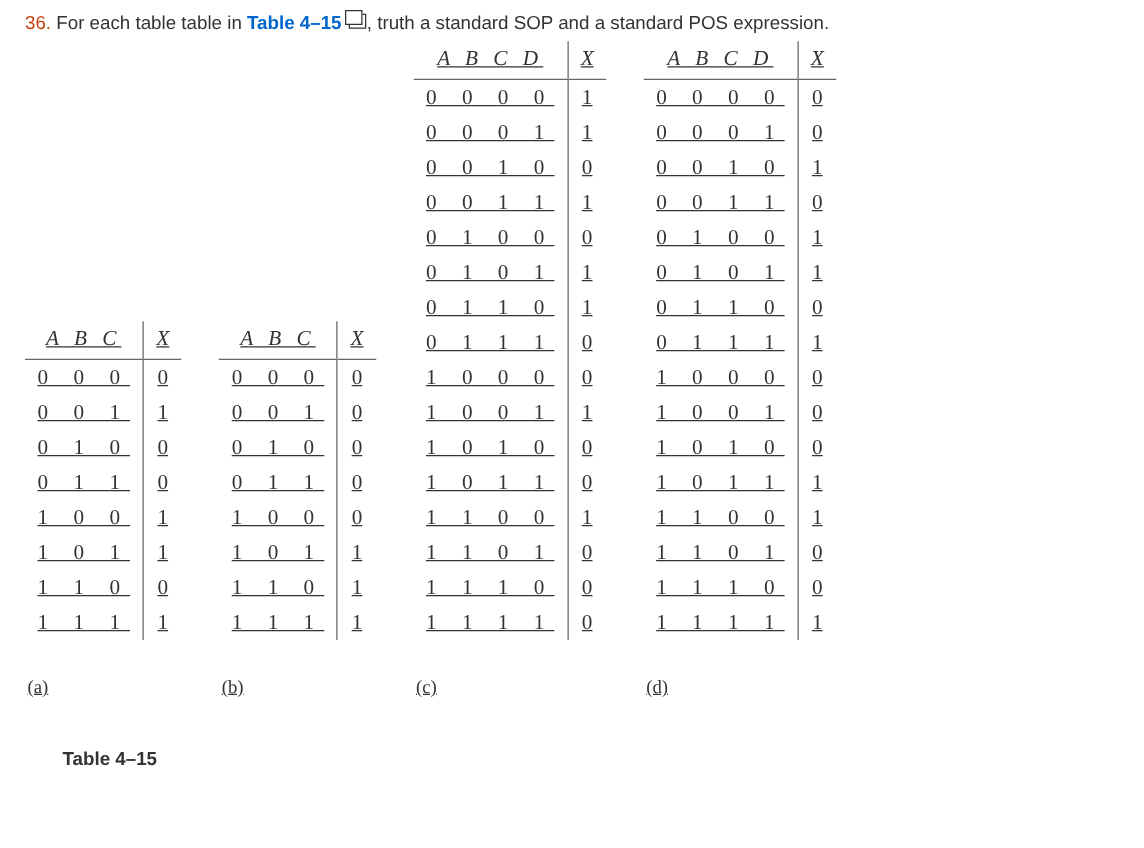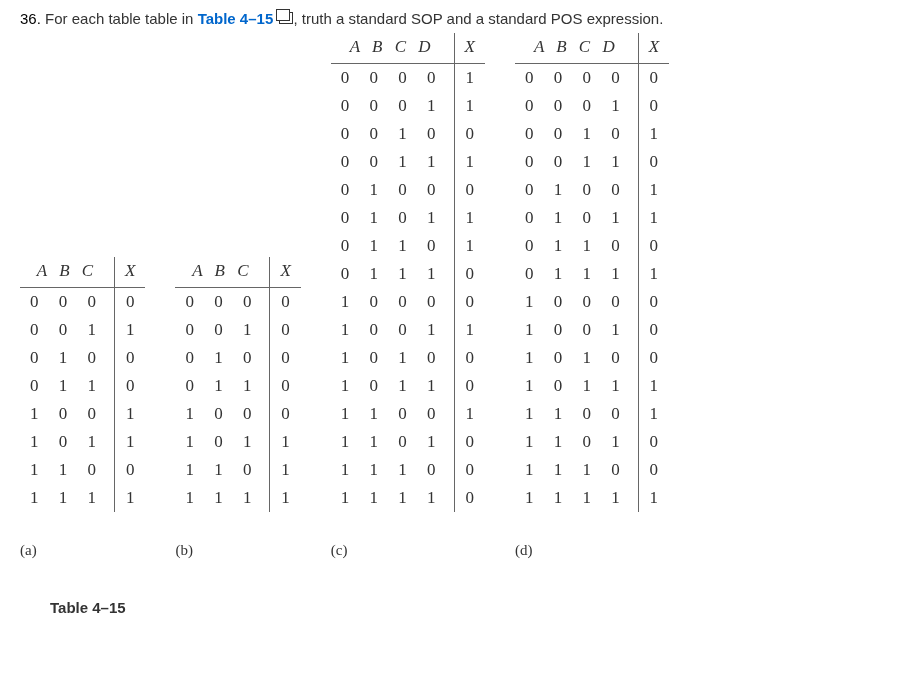--- a/index.html
+++ b/index.html
@@ -8,21 +8,21 @@
       color: #333;
       margin: 0;
       padding: 10px 20px;
       width: 915px;
       box-sizing: border-box;
     }
     .question-line {
       margin-bottom: 6px;
     }
     .qnum {
-      color: #000000;
+      color: #c2410c;
     }
     .table-ref {
       color: #0066cc;
       font-weight: bold;
     }
     .popup-icon {
       display: inline-block;
       width: 12px;
       height: 10px;
       border: 1.5px solid #333;
@@ -42,21 +42,22 @@
     }
     .tables-wrap {
       display: flex;
       align-items: flex-end;
       gap: 30px;
       margin-top: 4px;
     }
     .table-block {
       display: flex;
       flex-direction: column;
-      align-items: flex-end;
+      align-items: center;
+      text-decoration: underline;
     }
     table {
       border-collapse: collapse;
       font-family: "Times New Roman", Times, serif;
       font-size: 17px;
     }
     th {
       font-weight: normal;
       font-style: italic;
       padding: 4px 10px 6px 10px;

